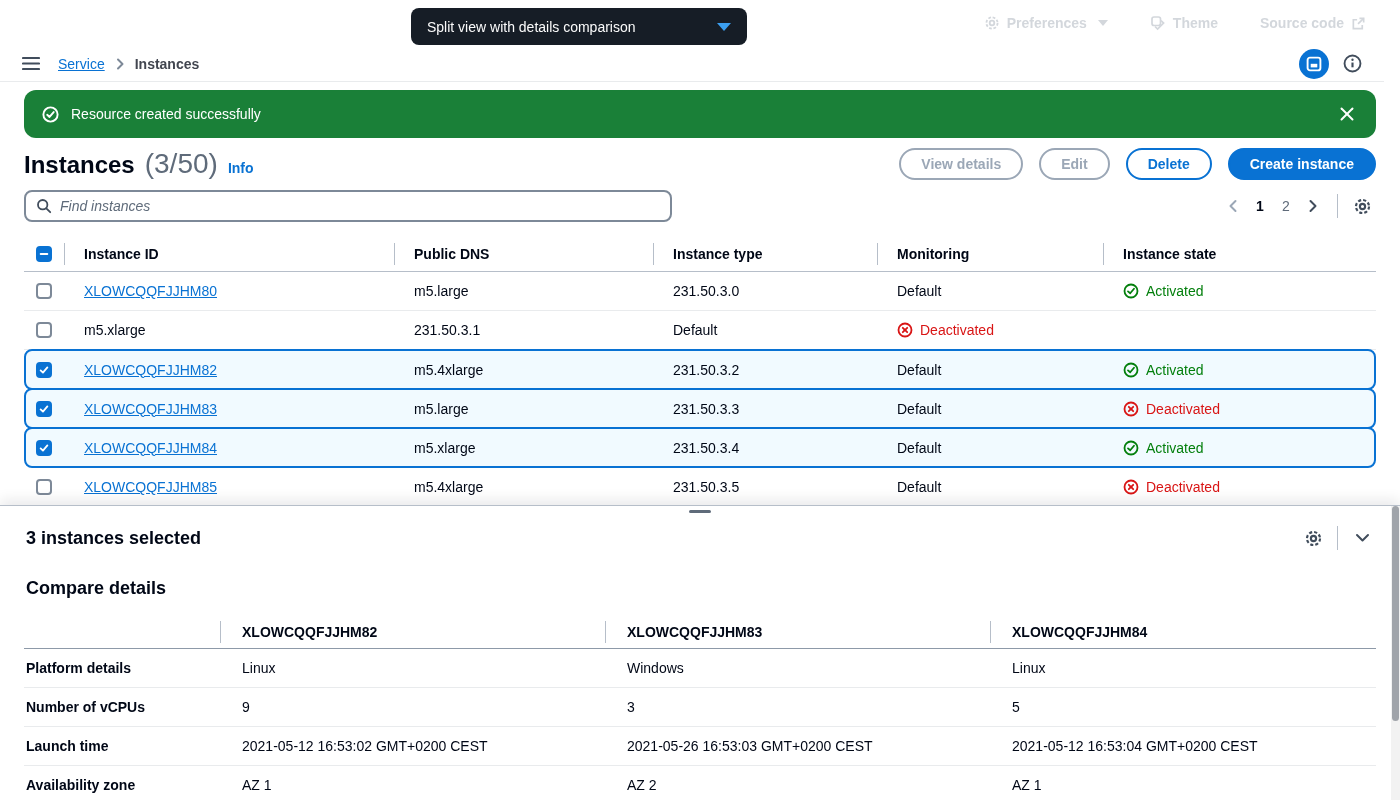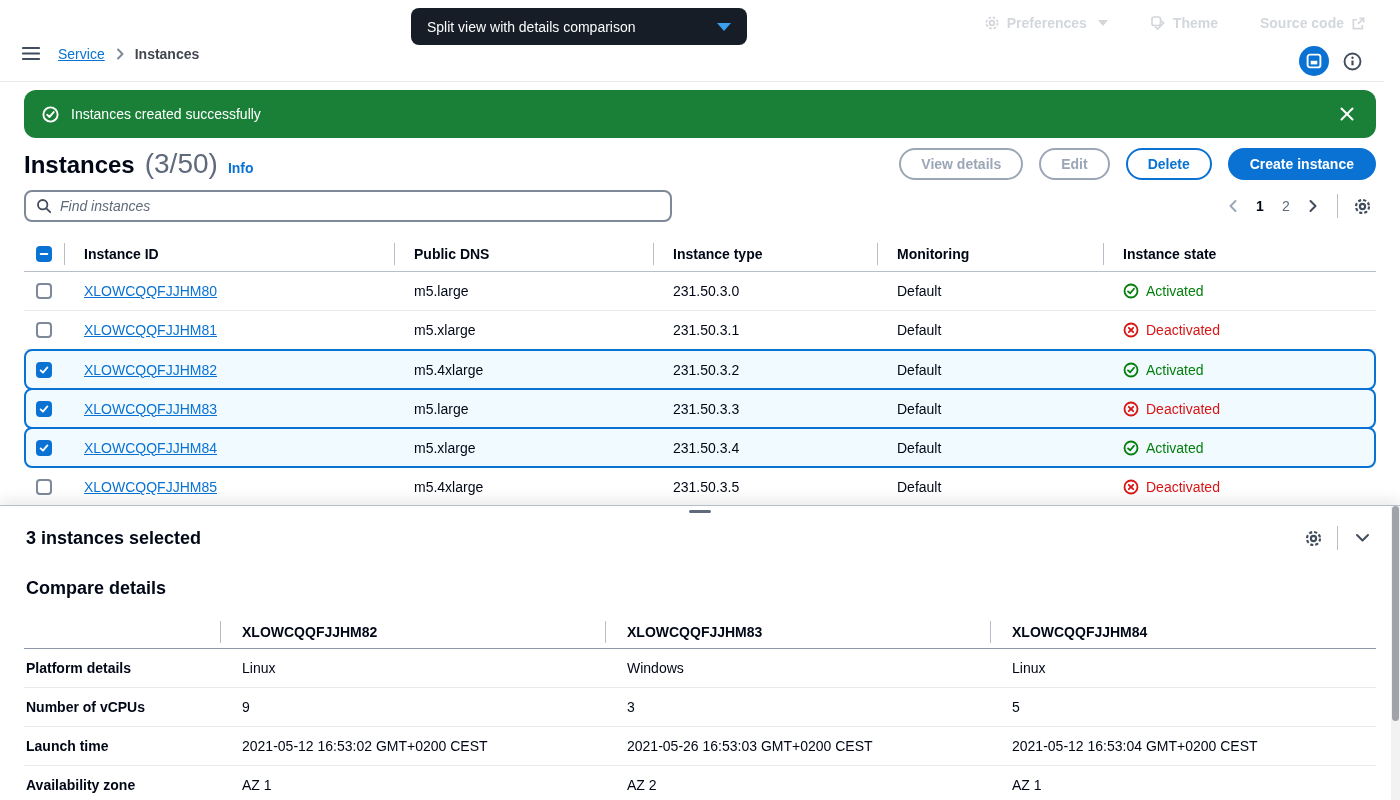--- a/index.html
+++ b/index.html
@@ -17,21 +17,21 @@
     background:#161d26; border-radius:8px; display:flex; align-items:center;
     padding:0 16px; color:#ffffff; cursor:pointer; border:none;
   }
   .view-select .lbl { flex:1; text-align:left; font-size:14px; color:#fbfbfb; }
   .caret-down { width:0; height:0; border-left:7px solid transparent; border-right:7px solid transparent; border-top:8px solid #3b9ff0; }
   .top-right { position:absolute; right:34px; top:0; height:46px; display:flex; align-items:center; gap:42px; color:#d3d7dc; font-weight:700; }
   .top-item { display:flex; align-items:center; gap:7px; cursor:default; }
   .caret-sm { width:0; height:0; border-left:5px solid transparent; border-right:5px solid transparent; border-top:6px solid #d3d7dc; margin-left:4px; }
 
   
-  .crumb-bar { position:absolute; top:46px; left:0; right:16px; height:36px; display:flex; align-items:flex-start; padding:0 22px; border-bottom:1px solid #e9ebed; background:#fff; }
+  .crumb-bar { position:absolute; top:46px; left:0; right:16px; height:36px; display:flex; align-items:center; padding:0 22px; border-bottom:1px solid #e9ebed; background:#fff; }
   .menu-btn { margin-right:18px; cursor:pointer; display:flex; }
   .crumb-link { color:#0972d3; text-decoration:underline; cursor:pointer; }
   .crumb-sep { margin:0 10px; display:flex; }
   .crumb-current { color:#424650; font-weight:700; }
   .crumb-right { margin-left:auto; display:flex; align-items:center; gap:14px; }
   .panel-toggle { width:30px; height:30px; border-radius:50%; background:#0972d3; border:none; display:flex; align-items:center; justify-content:center; cursor:pointer; }
   .info-btn { background:none; border:none; cursor:pointer; display:flex; }
 
   
   .flash { position:absolute; top:90px; left:24px; right:24px; height:48px; background:#1a8038; border-radius:12px; display:flex; align-items:center; padding:0 18px; color:#fff; }
@@ -177,21 +177,21 @@
   </div>
 </div>
 
 <div class="flash">
   <span>
     <svg width="17" height="17" viewBox="0 0 16 16" fill="none" stroke="#fff" stroke-width="1.8" stroke-linecap="round" stroke-linejoin="round">
       <circle cx="8" cy="8" r="6.7"></circle>
         <polyline points="4.9,8.3 7.1,10.3 11,5.7"></polyline>
     </svg>
   </span>
-  <span class="msg">Instances created successfully</span>
+  <span class="msg">Resource created successfully</span>
   <button class="flash-close">
     <svg width="14" height="14" viewBox="0 0 14 14" stroke="#fff" stroke-width="2" stroke-linecap="round">
       <line x1="1.5" y1="1.5" x2="12.5" y2="12.5"></line>
         <line x1="12.5" y1="1.5" x2="1.5" y2="12.5"></line>
     </svg>
   </button>
 </div>
 
 <div class="page-header">
   <span class="pg-title">Instances</span>
@@ -273,23 +273,20 @@
               </svg>
             </span>
             <span>Activated</span>
           </span>
         </div>
       </div>
       <div class="t-row">
         <div class="cell selcell">
           <span class="cb"></span>
         </div>
-        <div class="cell">
-          <a class="id-link">XLOWCQQFJJHM81</a>
-        </div>
         <div class="cell">m5.xlarge</div>
         <div class="cell">231.50.3.1</div>
         <div class="cell">Default</div>
         <div class="cell">
           <span class="state err">
             <span>
               <svg width="16" height="16" viewBox="0 0 16 16" fill="none" stroke="#d91515" stroke-width="1.8" stroke-linecap="round">
                 <circle cx="8" cy="8" r="6.5"></circle>
                 <line x1="5.8" y1="5.8" x2="10.2" y2="10.2"></line>
                 <line x1="10.2" y1="5.8" x2="5.8" y2="10.2"></line>

